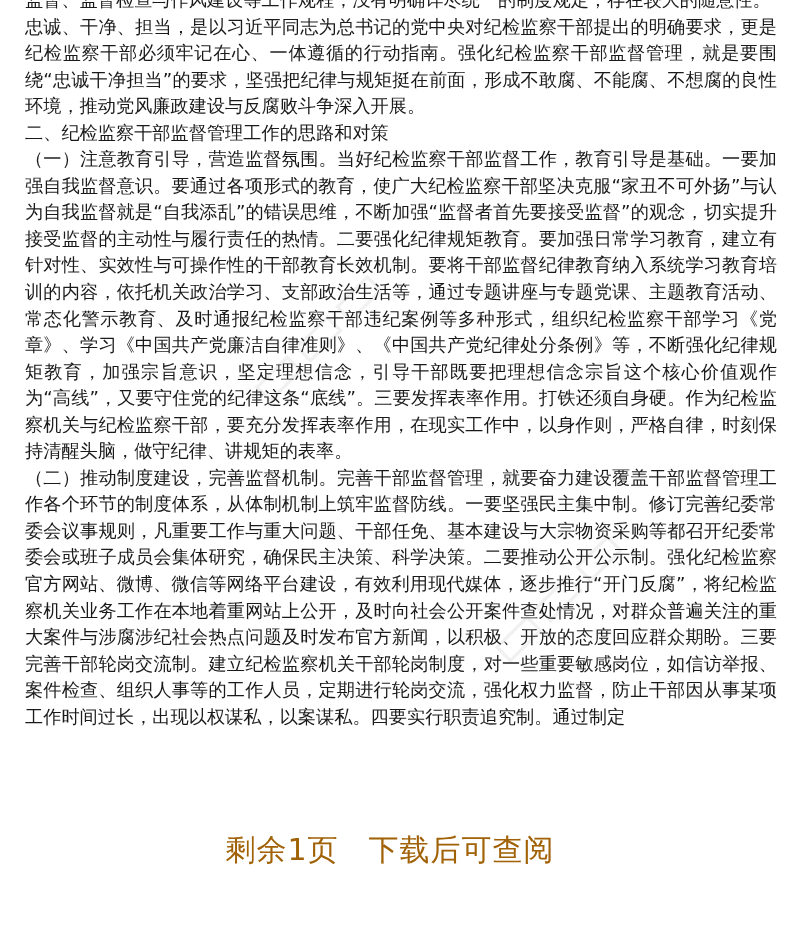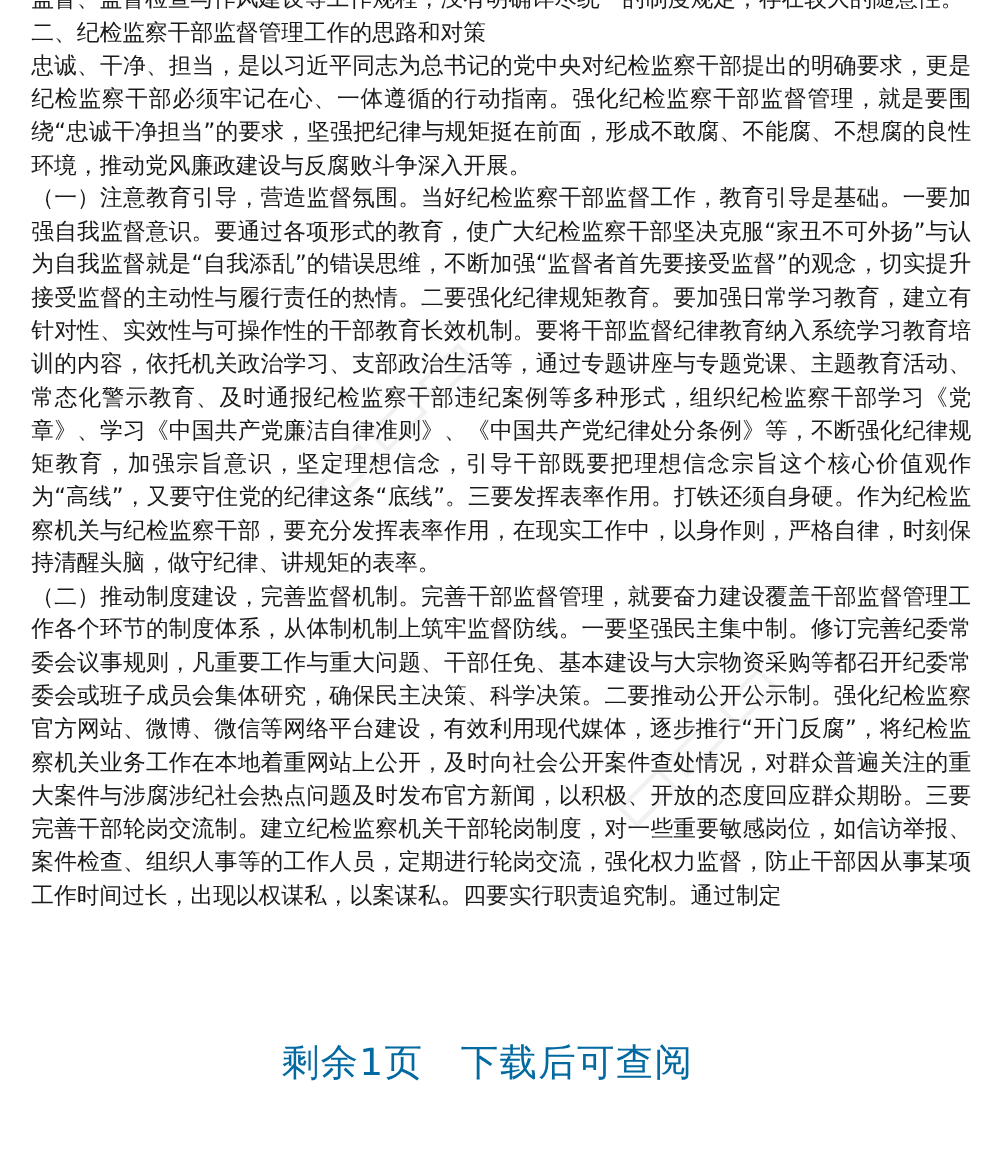--- a/index.html
+++ b/index.html
@@ -4,32 +4,32 @@
 <style>
   html, body { margin: 0; padding: 0; background: #ffffff; }
   body { width: 800px; height: 930px; position: relative; overflow: hidden;
          font-family: "DejaVu Sans", "Liberation Sans", sans-serif; }
   .doc { position: absolute; left: 25px; top: -13px; width: 752px;
          font-size: 18.2px; line-height: 26.55px; color: #1a1a1a; }
   .doc p { margin: 0; text-align: justify; text-align-last: left; }
   .watermark { position: absolute; color: rgba(180,180,180,0.18); font-size: 60px;
                transform: rotate(-45deg); pointer-events: none; white-space: nowrap; }
   .more { position: absolute; left: 0; top: 830px; width: 780px; text-align: center;
-          font-size: 30px; color: #0369a1; letter-spacing: 1px; }
+          font-size: 30px; color: #a16207; letter-spacing: 1px; }
   .more span + span { margin-left: 30px; }
 </style>
 </head>
 <body>
 
 <div class="watermark" style="left:230px; top:300px;">▭▭▭</div>
 <div class="watermark" style="left:470px; top:560px;">▭▭▭</div>
 
 <div class="doc">
   <p>监督、监督检查与作风建设等工作规程，没有明确详尽统一的制度规定，存在较大的随意性。</p>
+  <p>忠诚、干净、担当，是以习近平同志为总书记的党中央对纪检监察干部提出的明确要求，更是纪检监察干部必须牢记在心、一体遵循的行动指南。强化纪检监察干部监督管理，就是要围绕“忠诚干净担当”的要求，坚强把纪律与规矩挺在前面，形成不敢腐、不能腐、不想腐的良性环境，推动党风廉政建设与反腐败斗争深入开展。</p>
   <p>二、纪检监察干部监督管理工作的思路和对策</p>
-  <p>忠诚、干净、担当，是以习近平同志为总书记的党中央对纪检监察干部提出的明确要求，更是纪检监察干部必须牢记在心、一体遵循的行动指南。强化纪检监察干部监督管理，就是要围绕“忠诚干净担当”的要求，坚强把纪律与规矩挺在前面，形成不敢腐、不能腐、不想腐的良性环境，推动党风廉政建设与反腐败斗争深入开展。</p>
   <p>（一）注意教育引导，营造监督氛围。当好纪检监察干部监督工作，教育引导是基础。一要加强自我监督意识。要通过各项形式的教育，使广大纪检监察干部坚决克服“家丑不可外扬”与认为自我监督就是“自我添乱”的错误思维，不断加强“监督者首先要接受监督”的观念，切实提升接受监督的主动性与履行责任的热情。二要强化纪律规矩教育。要加强日常学习教育，建立有针对性、实效性与可操作性的干部教育长效机制。要将干部监督纪律教育纳入系统学习教育培训的内容，依托机关政治学习、支部政治生活等，通过专题讲座与专题党课、主题教育活动、常态化警示教育、及时通报纪检监察干部违纪案例等多种形式，组织纪检监察干部学习《党章》、学习《中国共产党廉洁自律准则》、《中国共产党纪律处分条例》等，不断强化纪律规矩教育，加强宗旨意识，坚定理想信念，引导干部既要把理想信念宗旨这个核心价值观作为“高线”，又要守住党的纪律这条“底线”。三要发挥表率作用。打铁还须自身硬。作为纪检监察机关与纪检监察干部，要充分发挥表率作用，在现实工作中，以身作则，严格自律，时刻保持清醒头脑，做守纪律、讲规矩的表率。</p>
   <p>（二）推动制度建设，完善监督机制。完善干部监督管理，就要奋力建设覆盖干部监督管理工作各个环节的制度体系，从体制机制上筑牢监督防线。一要坚强民主集中制。修订完善纪委常委会议事规则，凡重要工作与重大问题、干部任免、基本建设与大宗物资采购等都召开纪委常委会或班子成员会集体研究，确保民主决策、科学决策。二要推动公开公示制。强化纪检监察官方网站、微博、微信等网络平台建设，有效利用现代媒体，逐步推行“开门反腐”，将纪检监察机关业务工作在本地着重网站上公开，及时向社会公开案件查处情况，对群众普遍关注的重大案件与涉腐涉纪社会热点问题及时发布官方新闻，以积极、开放的态度回应群众期盼。三要完善干部轮岗交流制。建立纪检监察机关干部轮岗制度，对一些重要敏感岗位，如信访举报、案件检查、组织人事等的工作人员，定期进行轮岗交流，强化权力监督，防止干部因从事某项工作时间过长，出现以权谋私，以案谋私。四要实行职责追究制。通过制定</p>
 </div>
 
 <div class="more">
   <span>剩余1页</span><span>下载后可查阅</span>
 </div>
 
 </body></html>

